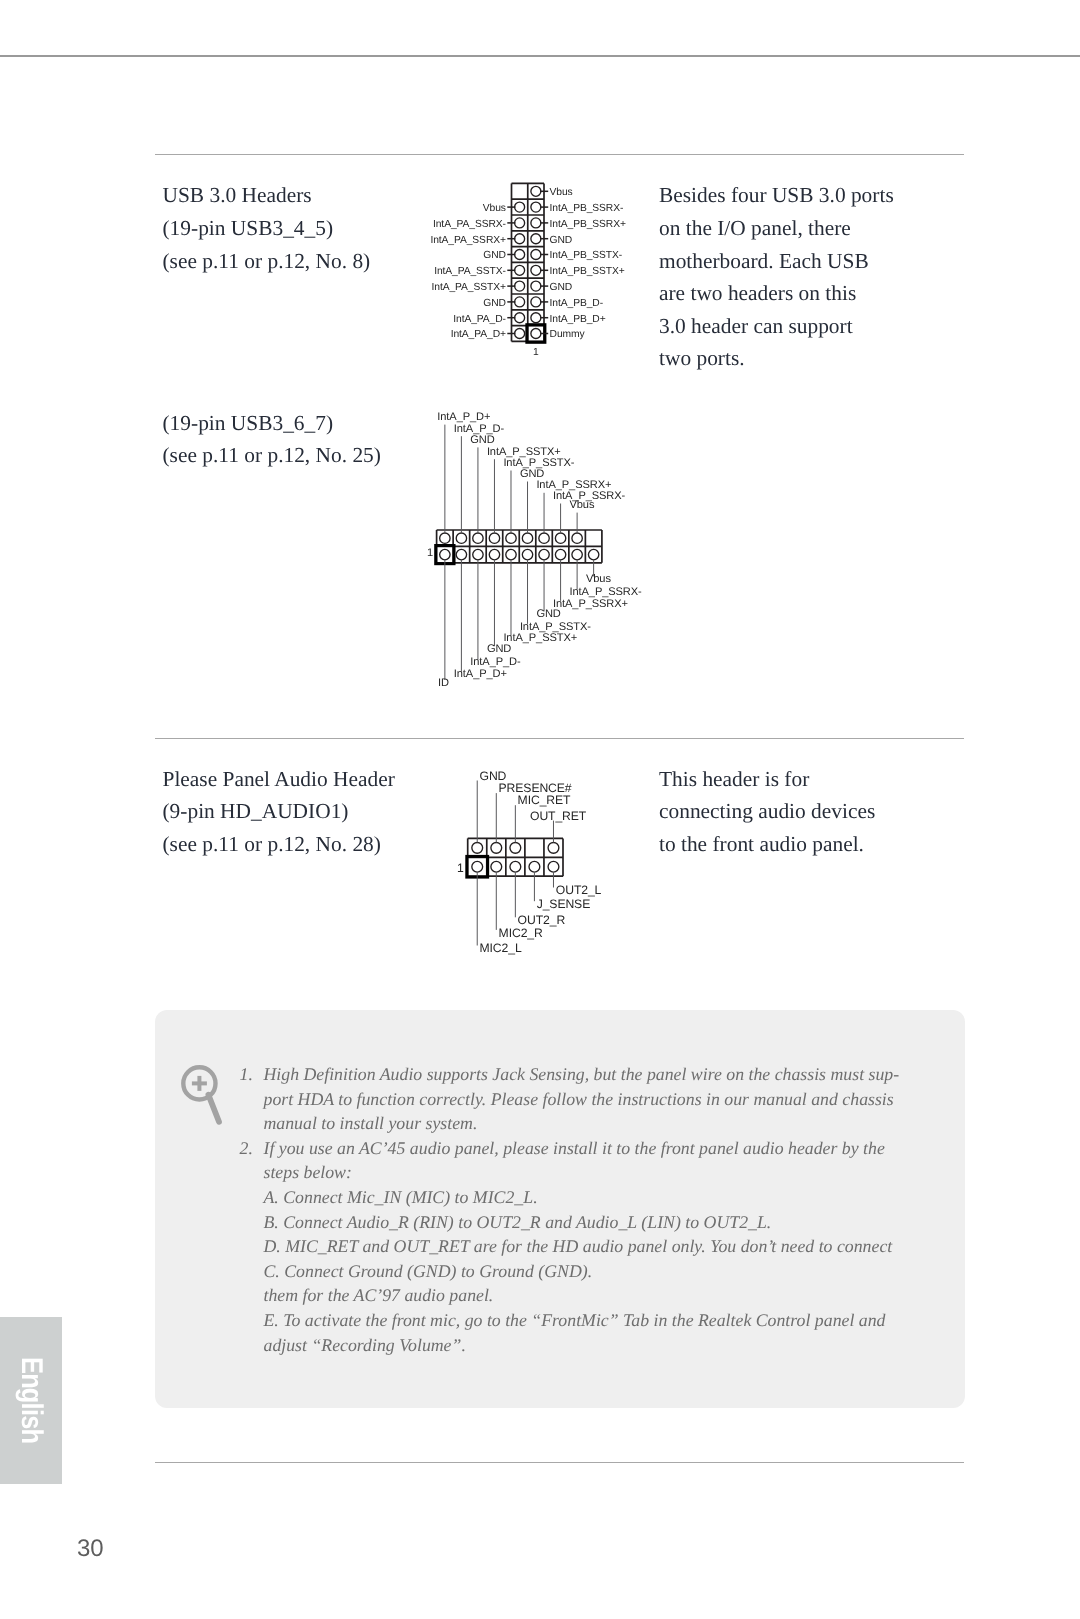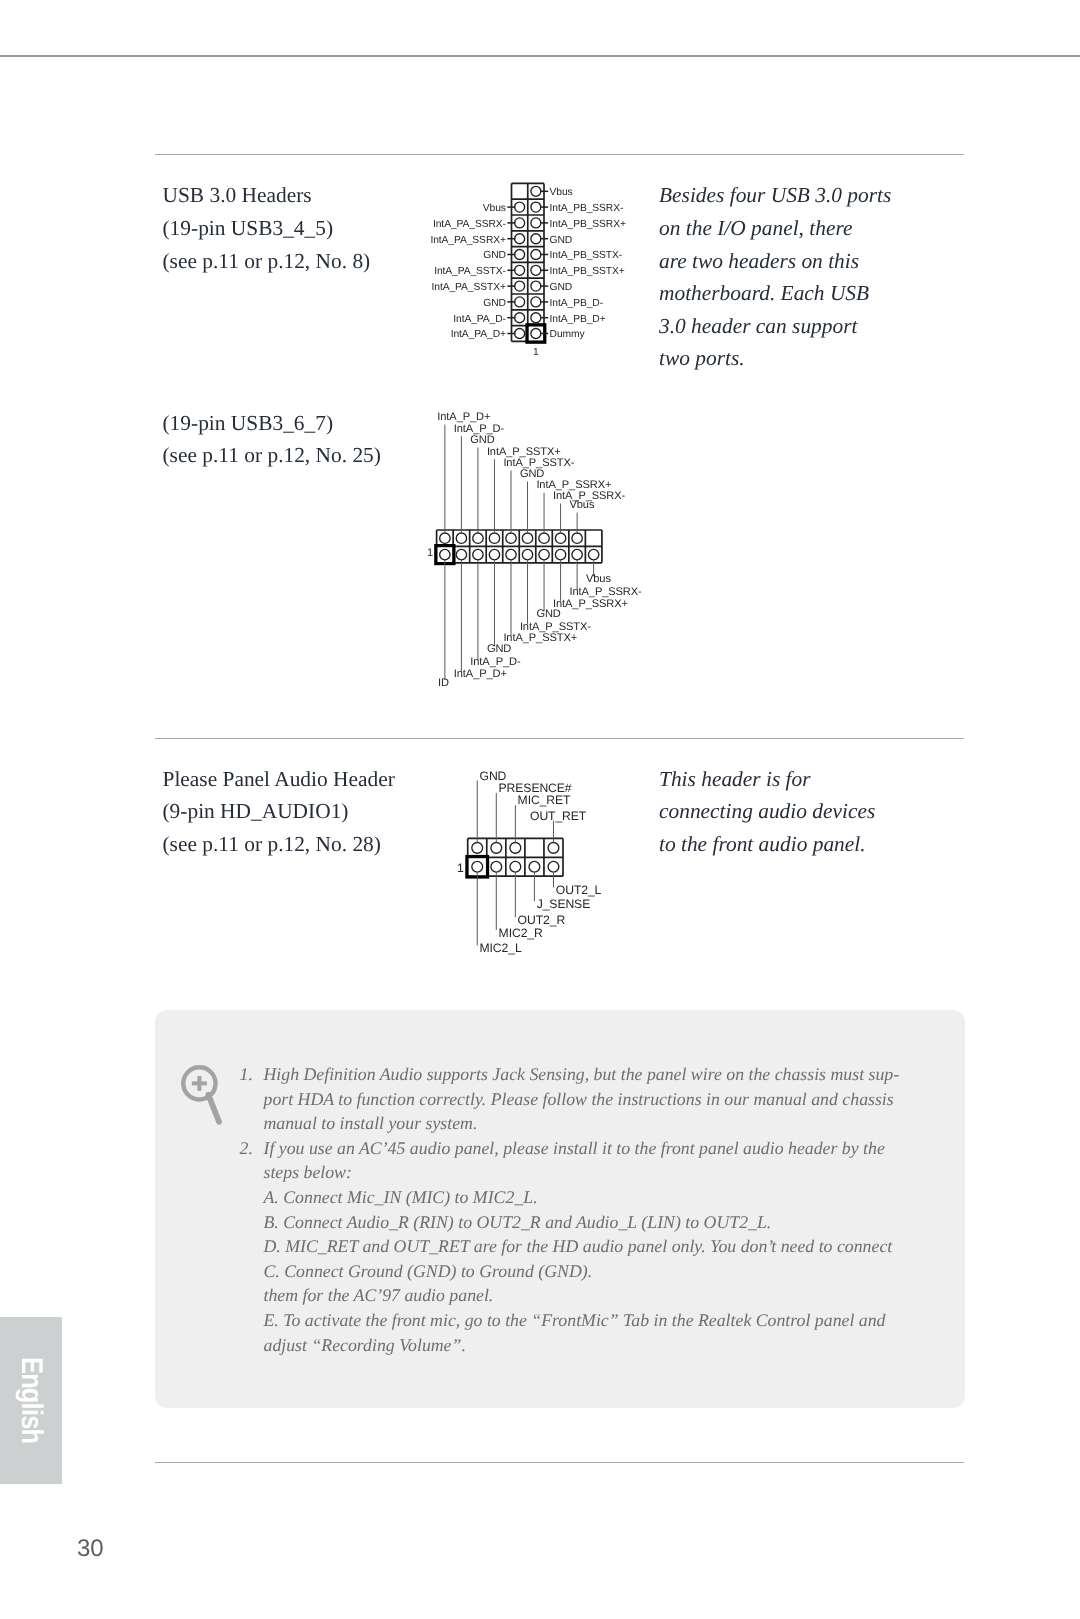--- a/index.html
+++ b/index.html
@@ -7,21 +7,21 @@
   body{width:1080px;height:1619px;background:#ffffff;position:relative;overflow:hidden;
        font-family:"Liberation Serif",serif;-webkit-font-smoothing:antialiased;
        text-rendering:geometricPrecision;
        -webkit-font-feature-settings:normal;}
   .page{position:absolute;left:0;top:0;width:1080px;height:1619px;}
   .rule{position:absolute;height:1px;}
   #hdr-rule{left:0;top:55.2px;width:1080px;height:1.6px;background:#9a9a9a;}
   .sec-rule{left:155px;width:809px;height:1.4px;background:#a8a8a8;}
   .body-col{position:absolute;font-size:21.4px;line-height:32.6px;color:#262c38;white-space:nowrap;}
   .col-l{left:162.5px;}
-  .col-r{left:659px;font-style:italic;}
+  .col-r{left:659px;}
   
   svg.dg{position:absolute;overflow:visible;shape-rendering:geometricPrecision;}
   svg.dg .gl{stroke:#231f20;stroke-width:1.7;fill:none;}
   svg.dg .cb{fill:none;stroke:#000000;stroke-width:3.0;}
   svg.dg .pn{fill:none;stroke:#231f20;stroke-width:1.35;}
   svg.dg .tk{stroke:#231f20;stroke-width:1.5;}
   svg.dg .ld{stroke:#58585b;stroke-width:1.0;}
   .dl{position:absolute;font-family:"Liberation Sans",sans-serif;font-size:10.3px;line-height:12px;
       color:#262626;white-space:nowrap;letter-spacing:-0.1px;}
   .dl.dmid{font-size:11.1px;line-height:13px;letter-spacing:-0.1px;}
@@ -51,22 +51,22 @@
   <div class="rule sec-rule" style="top:1462px"></div>
 
   <div class="body-col col-l" style="top:179.4px">
     <div>USB 3.0 Headers</div>
     <div>(19-pin USB3_4_5)</div>
     <div>(see p.11 or p.12, No. 8)</div>
   </div>
   <div class="body-col col-r" style="top:179.4px">
     <div class="">Besides four USB 3.0 ports</div>
     <div class="">on the I/O panel, there</div>
+    <div class="">motherboard. Each USB</div>
     <div class="">are two headers on this</div>
-    <div class="">motherboard. Each USB</div>
     <div class="">3.0 header can support</div>
     <div class="">two ports.</div>
   </div>
 
   <div class="body-col col-l" style="top:406.7px">
     <div>(19-pin USB3_6_7)</div>
     <div>(see p.11 or p.12, No. 25)</div>
   </div>
 
   <div class="body-col col-l" style="top:762.5px">

